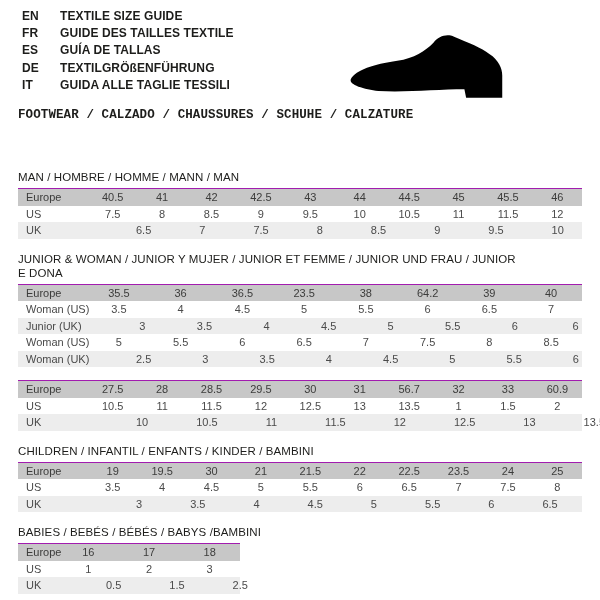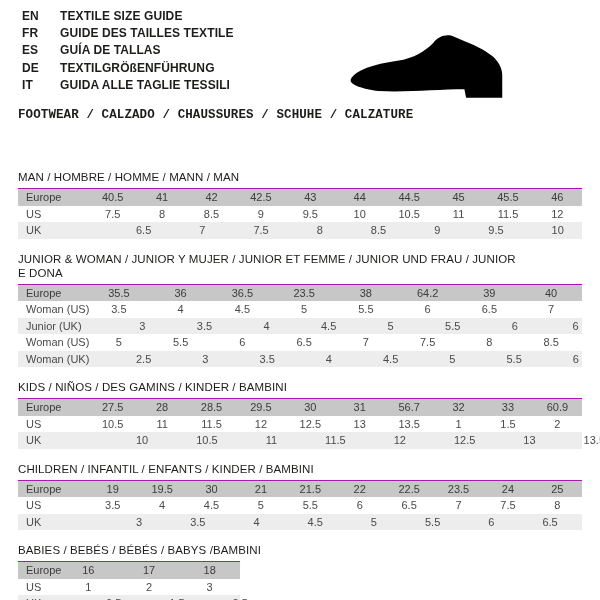--- a/index.html
+++ b/index.html
@@ -185,21 +185,20 @@
             <div class="cell val">3.5</div>
             <div class="cell val">4</div>
             <div class="cell val">4.5</div>
             <div class="cell val">5</div>
             <div class="cell val">5.5</div>
             <div class="cell val">6</div>
           </div>
         </div>
       </section>
       <section class="section">
-        <div class="sec-title">KIDS / NIÑOS / DES GAMINS / KINDER / BAMBINI</div>
         <div class="tbl">
           <div class="trow hdr">
             <div class="cell label">Europe</div>
             <div class="cell val">27.5</div>
             <div class="cell val">28</div>
             <div class="cell val">28.5</div>
             <div class="cell val">29.5</div>
             <div class="cell val">30</div>
             <div class="cell val">31</div>
             <div class="cell val">56.7</div>

